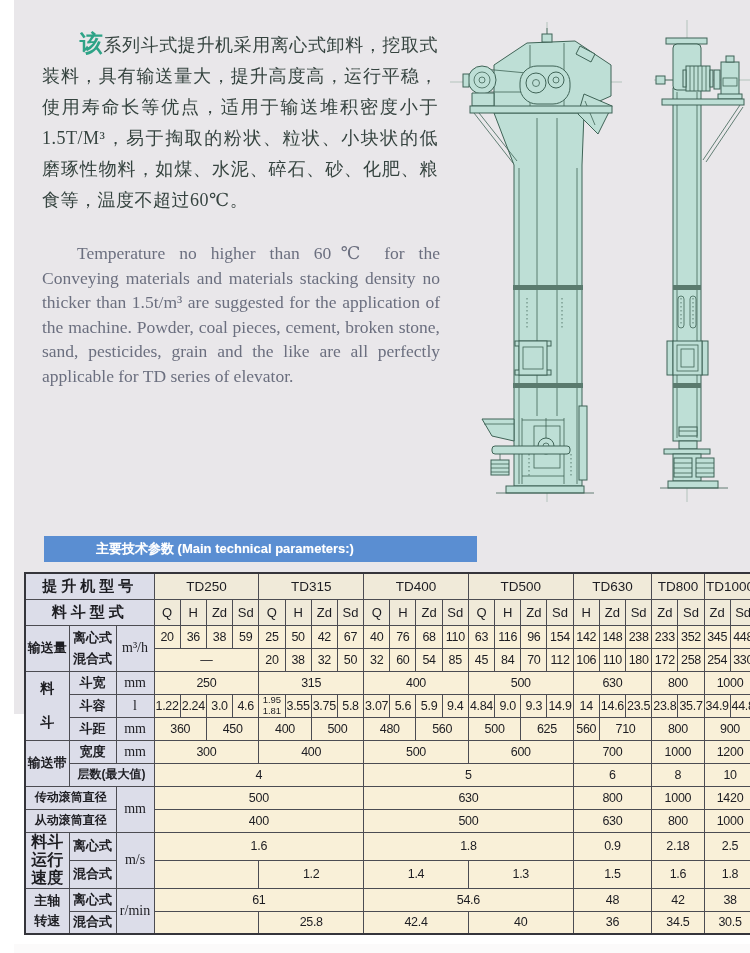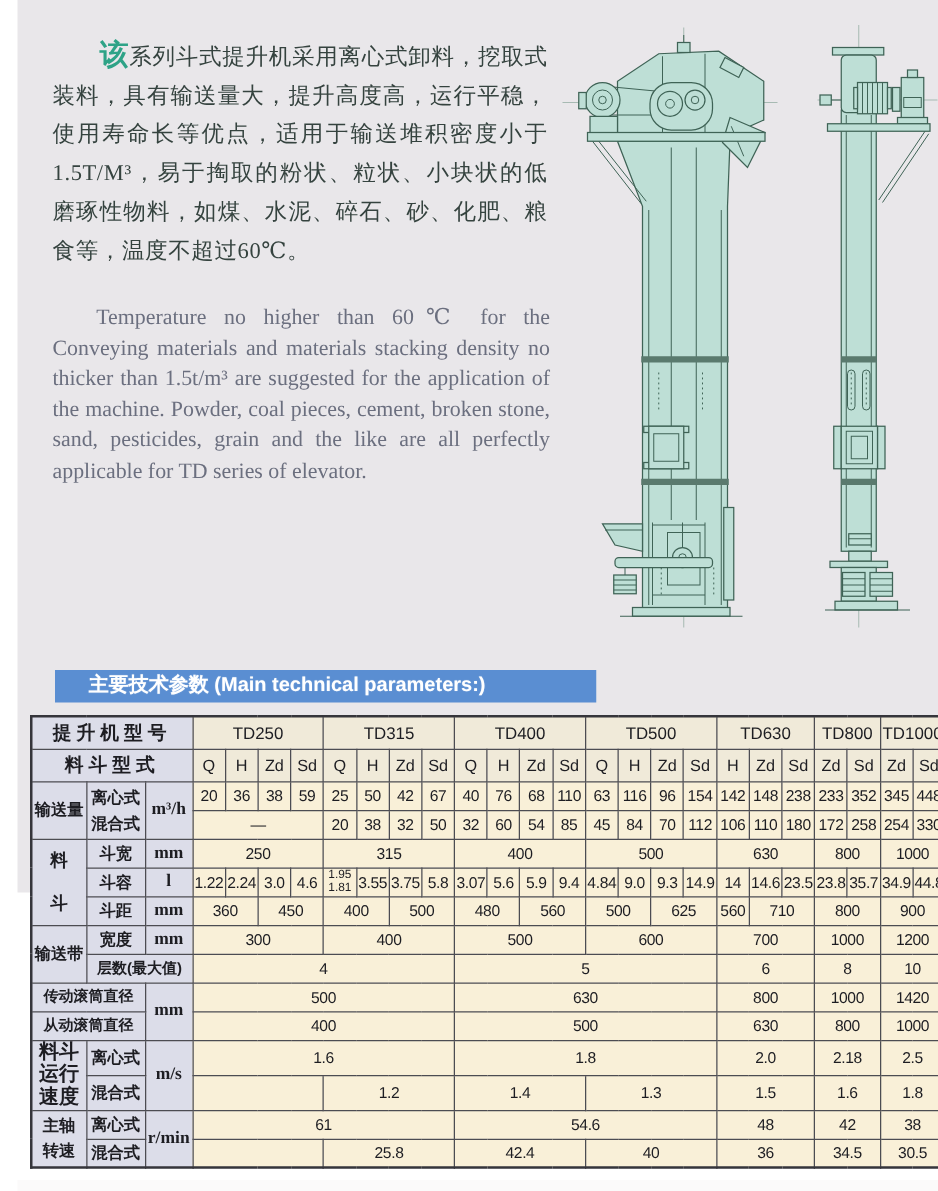--- a/index.html
+++ b/index.html
@@ -17,40 +17,40 @@
   .en{position:absolute;left:28px;top:240px;width:398px;
       font-family:"Liberation Serif","DejaVu Serif",serif;
       font-size:17.5px;line-height:24.6px;color:var(--en-text,#6b6f7f);text-align:justify;}
   .en p{margin:0;}
   .en .p2{text-indent:2em;margin-top:1px;}
   .en-init{font-size:27px;line-height:1;}
 
   
   .secbar{position:absolute;left:30px;top:536px;width:433px;height:26px;
       background:var(--accent-blue,#5a8ed2);color:#ffffff;
-      font-weight:bold;font-size:16px;line-height:26px;padding-left:27px;
+      font-weight:bold;font-size:13px;line-height:26px;padding-left:52px;
       box-sizing:border-box;white-space:nowrap;
       text-shadow:0 0 1px rgba(255,255,255,.4);}
 
   
   table.params{position:absolute;left:10px;top:572px;width:731px;
       border-collapse:collapse;table-layout:fixed;
       border:2px solid #35353b;}
   table.params th,table.params td{
       border:1px solid var(--tbl-border,#4c4c52);
       text-align:center;vertical-align:middle;padding:0;
       white-space:pre-line;color:#1d1d22;}
   table.params thead tr{height:26px;}
   table.params tbody tr{height:23px;}
   .lbl{background:var(--lbl-bg,#dcdde9);font-weight:bold;font-size:13px;}
   .biglbl{font-size:15px;letter-spacing:4px;}
   .hd{background:var(--hd-bg,#f0ead9);font-weight:normal;font-size:13.5px;}
   .hd.sub{font-size:13px;}
   .dt{background:var(--dt-bg,#f9f0d8);font-size:12.5px;letter-spacing:-0.3px;font-weight:500;}
-  .unit{font-family:"Liberation Serif","DejaVu Serif",serif;font-size:14px;font-weight:bold;}
+  .unit{font-family:"Liberation Serif","DejaVu Serif",serif;font-size:14px;font-weight:normal;}
   .two{line-height:1.65;}
   .vlab{line-height:2.4;font-size:14px;}
   .grp3{font-size:16px;line-height:1.15;}
   .grp2{line-height:1.55;}
   .smlbl{font-size:12px;letter-spacing:0;}
   .stack{font-size:9.5px;line-height:1.15;letter-spacing:0;}
 
   
   svg.draw{position:absolute;left:420px;top:8px;}
   .f{fill:var(--draw-fill,#bedfd6);stroke:var(--draw-stroke,#3f6356);stroke-width:1;}
@@ -430,21 +430,21 @@
           <td class="dt" colspan="2">1000</td>
         </tr>
         <tr>
           <td class="lbl grp3" rowspan="2">料斗
 运行
 速度</td>
           <td class="lbl">离心式</td>
           <td class="lbl unit" rowspan="2">m/s</td>
           <td class="dt" colspan="8">1.6</td>
           <td class="dt" colspan="8">1.8</td>
-          <td class="dt" colspan="3">2.0</td>
+          <td class="dt" colspan="3">0.9</td>
           <td class="dt" colspan="2">2.18</td>
           <td class="dt" colspan="2">2.5</td>
         </tr>
         <tr>
           <td class="lbl">混合式</td>
           <td class="dt" colspan="4"></td>
           <td class="dt" colspan="4">1.2</td>
           <td class="dt" colspan="4">1.4</td>
           <td class="dt" colspan="4">1.3</td>
           <td class="dt" colspan="3">1.5</td>

